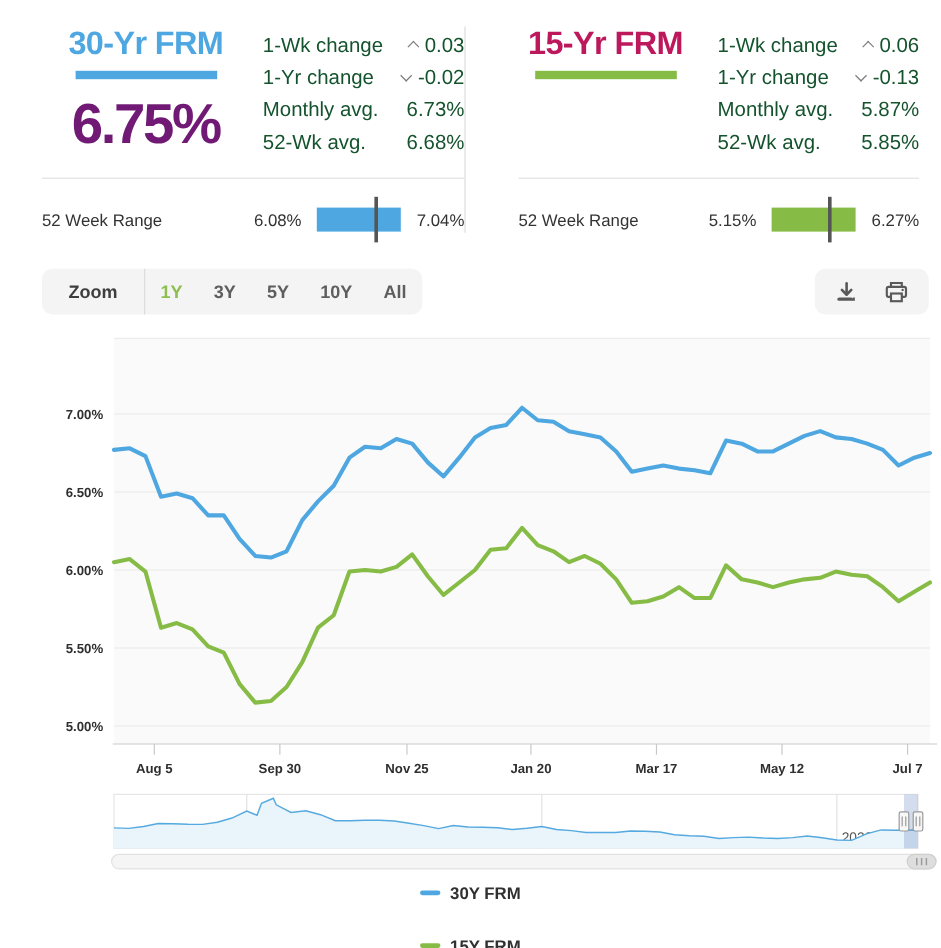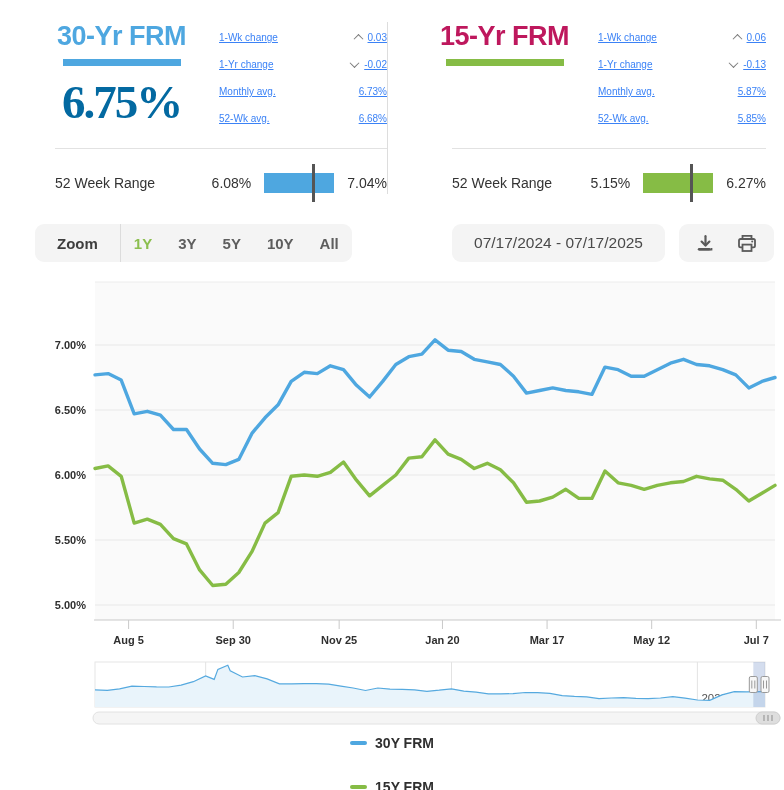--- a/index.html
+++ b/index.html
@@ -10,28 +10,28 @@
   }
   .panels { display:flex; padding:16px 0 0 35px; }
   .panel { width:352px; display:flex; flex-direction:column;justify-content:center; }
   .panel.right { flex:1; padding-left:28px; padding-right:18px; }
   .v-divider { width:1px; background:#ddd; margin:6px 16px 0 0; height:172px; }
   .panel-top { display:flex; justify-content:space-between; }
   .title-block { text-align:center; padding-top:4px; margin-left:22px; }
   .panel.right .title-block { margin-left:8px; }
   .panel-title { margin:0; font-size:27px; font-weight:600; letter-spacing:-0.5px; }
   .underline { height:7px; width:118px; margin:7px auto 9px auto; }
-  .big-value { font-size:47px; font-weight:700; color:#0369a1; letter-spacing:-2px;font-family:Liberation Serif, serif; }
+  .big-value { font-size:47px; font-weight:700; color:#701a75; letter-spacing:-2px; }
   .stats { width:168px; padding-top:7px; }
-  .stat-row { display:flex; justify-content:space-between; align-items:center; height:27px; font-size:10px; color:#3b82f6;text-decoration:underline; }
+  .stat-row { display:flex; justify-content:space-between; align-items:center; height:27px; font-size:17px; color:#14532d; }
   .stat-value { display:flex; align-items:center; gap:6px; }
   .chev { width:7px; height:7px; border-left:1.6px solid #7b7b7b; border-top:1.6px solid #7b7b7b; display:inline-block; }
   .chev.up { transform:rotate(45deg) translate(1px,1px); }
   .chev.down { transform:rotate(225deg) translate(1px,1px); }
-  .range-row { display:flex; align-items:center; margin-top:16px; border-top:1px solid #e2e2e2; padding-top:24px; font-size:14px; color:#333;margin-left:20px; }
+  .range-row { display:flex; align-items:center; margin-top:16px; border-top:1px solid #e2e2e2; padding-top:24px; font-size:14px; color:#333; }
   .range-min { margin-left:auto; margin-right:13px; }
   .range-max { margin-left:13px; }
   .range-bar { position:relative; width:70px; height:20px; flex:0 0 auto; }
   .range-marker { position:absolute; top:-9px; bottom:-9px; width:3px; margin-left:-1px; }
   .controls { display:flex; justify-content:space-between; align-items:flex-end; margin:30px 10px 0 35px; }
   .zoom-pill { display:flex; align-items:center; background:#f4f4f4; border-radius:9px; height:38px; font-size:15px; }
   .zoom-word { font-weight:700; color:#3e3e3e; padding:0 22px; }
   .pill-divider { width:1px; align-self:stretch; background:#dcdcdc; }
   .range-btn { background:none; border:0; font-family:inherit; font-size:15px; font-weight:600; color:#5e5e5e; padding:0 13px; cursor:pointer; }
   .controls-right { display:flex; gap:14px; }
@@ -148,21 +148,20 @@
   <div class="zoom-pill">
     <span class="zoom-word">Zoom</span>
     <span class="pill-divider"></span>
     <button class="range-btn" style="color: rgb(140, 191, 79);">1Y</button>
     <button class="range-btn">3Y</button>
     <button class="range-btn">5Y</button>
     <button class="range-btn">10Y</button>
     <button class="range-btn">All</button>
   </div>
   <div class="controls-right">
-    <div class="date-pill">07/17/2024 - 07/17/2025</div>
     <div class="icons-pill">
       <button class="icon-btn">
         <svg width="19" height="19" viewBox="0 0 19 19">
           <path d="M9.5 2.2v8.6" fill="none" stroke="currentColor" stroke-width="2.2" stroke-linecap="round"></path>
           <path d="M5.6 7.6l3.9 4 3.9-4" fill="none" stroke="currentColor" stroke-width="2.2" stroke-linecap="round" stroke-linejoin="round"></path>
           <path d="M3.2 15.3h10.2" stroke="currentColor" stroke-width="2.8" stroke-linecap="round"></path>
           <path d="M14.8 14h1.6v2.6h-2.6" fill="currentColor"></path>
         </svg>
       </button>
       <button class="icon-btn">

